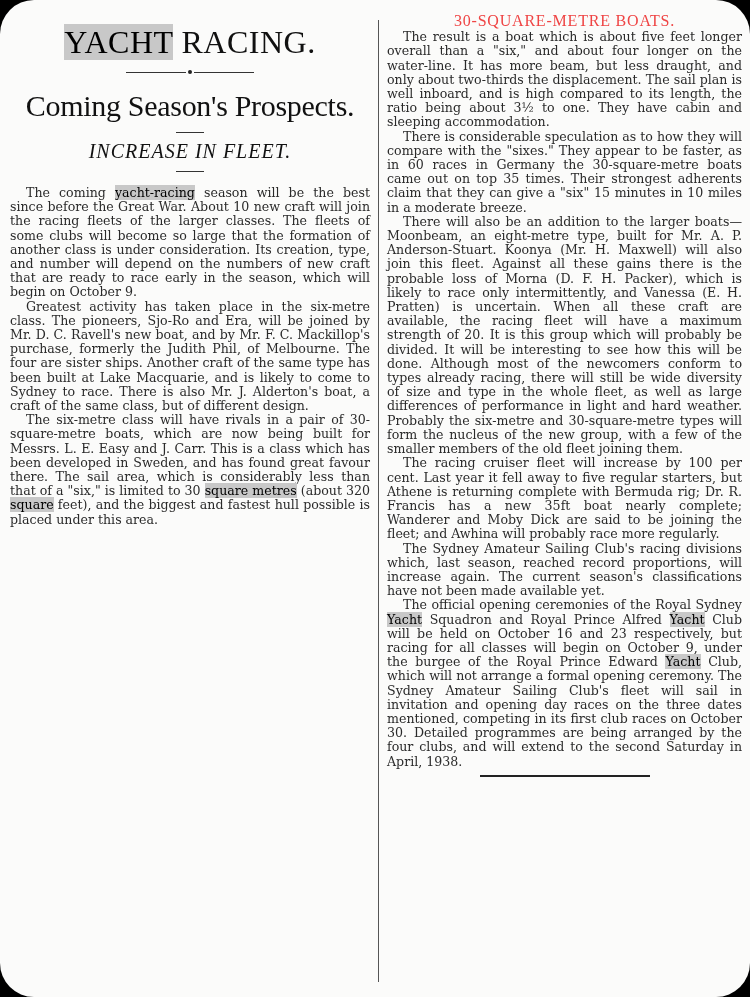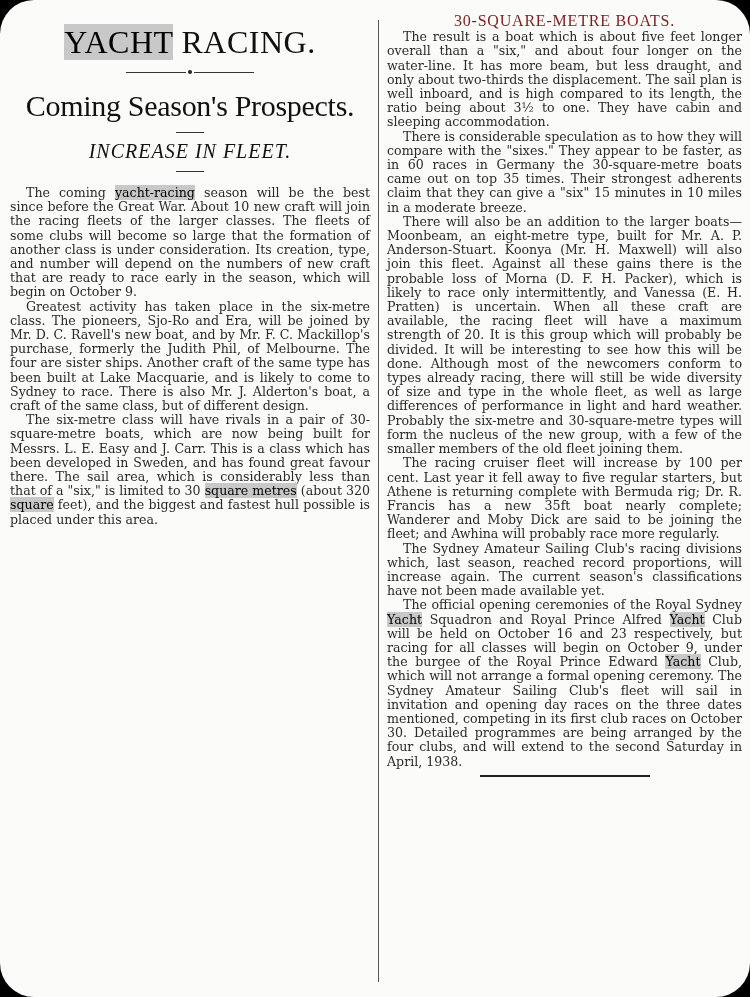--- a/index.html
+++ b/index.html
@@ -25,21 +25,21 @@
   .h2 { font-size: 30px; line-height: 36px; margin-top: 10px; letter-spacing: -0.3px; }
   .h3 { font-size: 20px; line-height: 24px; margin-top: 6px; letter-spacing: 1px; font-style: italic; }
   .hl { background: #c8c8c8; color: #000000; }
   .orn { display: flex; align-items: center; justify-content: center; height: 12px; margin-top: 4px; }
   .orn .line { height: 1px; background: #333; width: 60px; }
   .orn .dot { width: 4px; height: 4px; border-radius: 50%; background: #222; margin: 0 2px; }
   .short-rule { width: 28px; height: 1px; background: #333; margin: 8px auto 0; }
   .para { text-indent: 16px; margin: 0; }
   .sub {
     font-family: "Liberation Serif", serif; text-align: center; font-size: 16px;
-    letter-spacing: 0.8px; color: #7f1d1d; margin: 6px 0 2px;
+    letter-spacing: 0.8px; color: #ef4444; margin: 6px 0 2px;
   }
   .end-rule { width: 170px; height: 2px; background: #222; margin: 6px auto 0; }
 </style>
 </head>
 <body>
 
 <div class="frame">
   <div class="rule-v"></div>
 
   <div class="col col-left">

